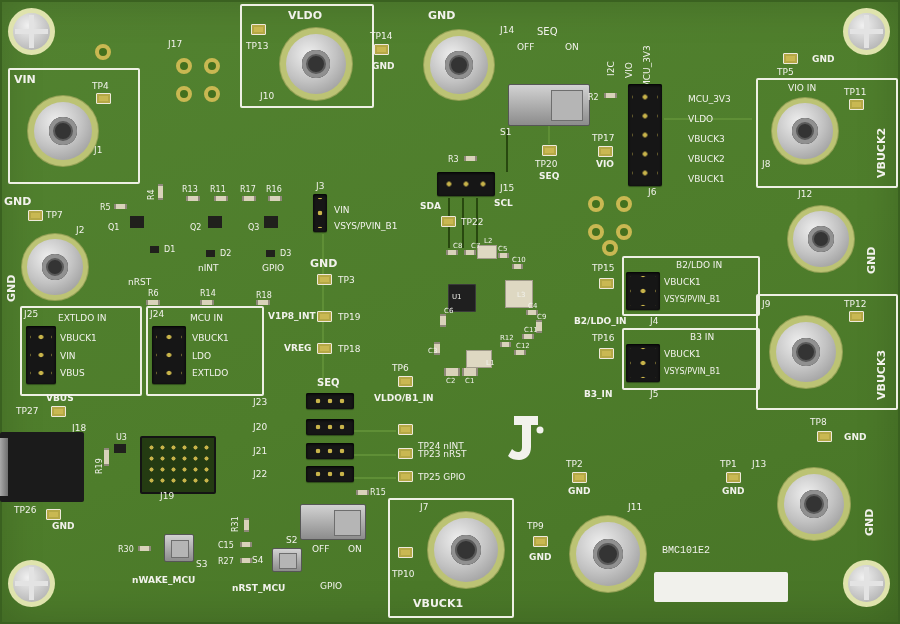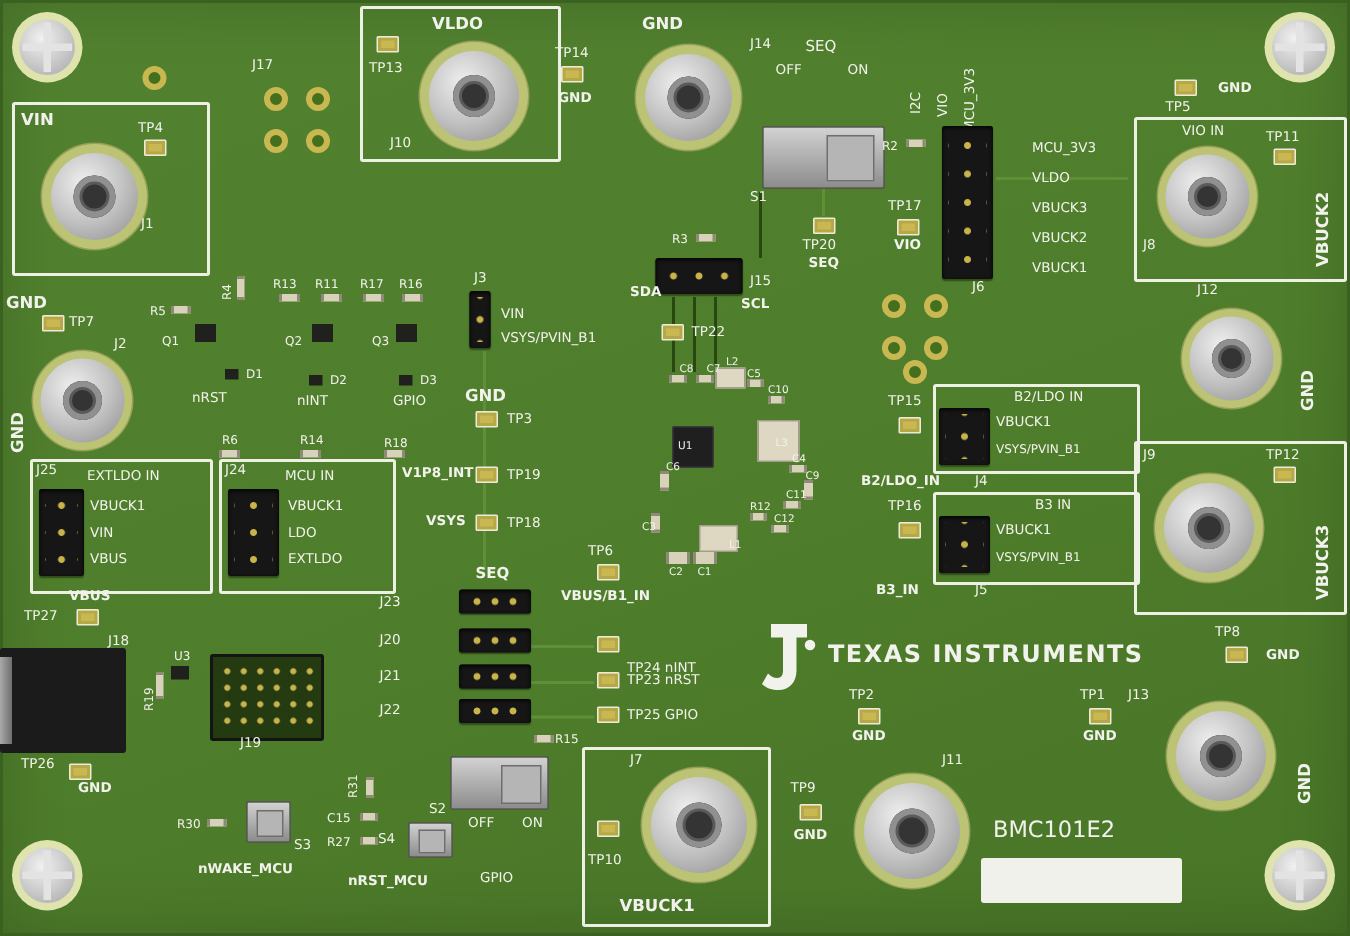--- a/index.html
+++ b/index.html
@@ -1,21 +1,21 @@
 <!DOCTYPE html>
 <html><head>
 <meta charset="utf-8">
 <style>
   html,body{margin:0;padding:0;background:#ffffff;}
   .board{position:relative;width:900px;height:624px;background:linear-gradient(160deg,#528230 0%,#4e7d2b 55%,#487527 100%);
          overflow:hidden;font-family:"DejaVu Sans",sans-serif;
          box-shadow:inset 0 0 0 2px #3a6120, inset 0 0 45px rgba(0,0,0,.18);}
   .lbl{position:absolute;color:#f2f2ec;font-size:10px;line-height:1.05;white-space:nowrap;letter-spacing:0;}
   .b{font-weight:bold;}
-  .f7{font-size:7px;} .f8{font-size:8px;} .f9{font-size:9px;} .f11{font-size:11px;} .f13{font-size:15px;} .f16{font-size:16px;letter-spacing:1px;}
+  .f7{font-size:7px;} .f8{font-size:8px;} .f9{font-size:9px;} .f11{font-size:11px;} .f13{font-size:10px;font-family:Liberation Mono, monospace;} .f16{font-size:16px;letter-spacing:1px;}
   .vert{transform:rotate(-90deg);transform-origin:0 0;}
   .box{position:absolute;border:2px solid #eef0e4;border-radius:2px;}
   .tp{position:absolute;width:13px;height:9px;background:#c9b852;border:1px solid #eeeadb;border-radius:1px;box-shadow:inset 0 0 0 2px #b5a846;}
   .conn{position:absolute;border-radius:50%;background:#bcc374;box-shadow:0 0 0 1px #93a055;}
   .conn::before{content:"";position:absolute;inset:8%;border-radius:50%;
     background:radial-gradient(circle at 38% 34%,#efefef 0%,#c2c2c2 50%,#8d8d8d 100%);}
   .conn::after{content:"";position:absolute;inset:30%;border-radius:50%;background:#343434;
     box-shadow:inset 0 0 0 4px #909090, inset 0 0 0 6px #5a5a5a;}
   .mhole{position:absolute;width:47px;height:47px;border-radius:50%;background:#dfe3ad;}
   .mhole::before{content:"";position:absolute;inset:10%;border-radius:50%;
@@ -174,21 +174,21 @@
   <span class="lbl f8" style="left:248px;top:224px">Q3</span>
   <div class="smdk" style="left:130px;top:216px;width:14px;height:12px"></div>
   <div class="smdk" style="left:208px;top:216px;width:14px;height:12px"></div>
   <div class="smdk" style="left:264px;top:216px;width:14px;height:12px"></div>
   <span class="lbl f8" style="left:164px;top:246px">D1</span>
   <span class="lbl f8" style="left:220px;top:250px">D2</span>
   <span class="lbl f8" style="left:280px;top:250px">D3</span>
   <div class="smdk" style="left:150px;top:246px;width:9px;height:7px"></div>
   <div class="smdk" style="left:206px;top:250px;width:9px;height:7px"></div>
   <div class="smdk" style="left:266px;top:250px;width:9px;height:7px"></div>
-  <span class="lbl f9" style="left:128px;top:262px">nRST</span>
+  <span class="lbl f9" style="left:128px;top:278px">nRST</span>
   <span class="lbl f9" style="left:198px;top:264px">nINT</span>
   <span class="lbl f9" style="left:262px;top:264px">GPIO</span>
   <span class="lbl f8" style="left:148px;top:290px">R6</span>
   <span class="lbl f8" style="left:200px;top:290px">R14</span>
   <span class="lbl f8" style="left:256px;top:292px">R18</span>
   <div class="smd" style="left:146px;top:300px;width:10px;height:5px"></div>
   <div class="smd" style="left:200px;top:300px;width:10px;height:5px"></div>
   <div class="smd" style="left:256px;top:300px;width:10px;height:5px"></div>
 
   <span class="lbl f9" style="left:316px;top:182px">J3</span>
@@ -197,29 +197,29 @@
     </div>
   <span class="lbl f9" style="left:334px;top:206px">VIN</span>
   <span class="lbl f9" style="left:334px;top:222px">VSYS/PVIN_B1</span>
 
   <span class="lbl b f11" style="left:310px;top:258px">GND</span>
   <div class="tp" style="left:317px;top:274px"></div>
   <span class="lbl f9" style="left:338px;top:276px">TP3</span>
   <span class="lbl b f9" style="left:268px;top:312px">V1P8_INT</span>
   <div class="tp" style="left:317px;top:311px"></div>
   <span class="lbl f9" style="left:338px;top:313px">TP19</span>
-  <span class="lbl b f9" style="left:284px;top:344px">VSYS</span>
+  <span class="lbl b f9" style="left:284px;top:344px">VREG</span>
   <div class="tp" style="left:317px;top:343px"></div>
   <span class="lbl f9" style="left:338px;top:345px">TP18</span>
 
   <div class="hdr" style="left:437px;top:172px;width:58px;height:24px">
       <div class="pins" style="background-size:17px 17px"></div>
     </div>
   <span class="lbl f9" style="left:500px;top:184px">J15</span>
-  <span class="lbl b f9" style="left:420px;top:191px">SDA</span>
+  <span class="lbl b f9" style="left:420px;top:202px">SDA</span>
   <span class="lbl b f9" style="left:494px;top:199px">SCL</span>
   <div class="tp" style="left:441px;top:216px"></div>
   <span class="lbl f9" style="left:461px;top:218px">TP22</span>
   <span class="lbl f8" style="left:448px;top:156px">R3</span>
   <div class="smd" style="left:464px;top:156px;width:9px;height:5px"></div>
 
   <div class="smd" style="left:446px;top:250px;width:8px;height:5px"></div>
   <div class="smd" style="left:464px;top:250px;width:8px;height:5px"></div>
   <div class="smdw" style="left:477px;top:245px;width:18px;height:12px"></div>
   <div class="smd" style="left:498px;top:253px;width:7px;height:5px"></div>
@@ -249,21 +249,21 @@
   <span class="lbl f7" style="left:537px;top:314px">C9</span>
   <span class="lbl f7" style="left:524px;top:327px">C11</span>
   <span class="lbl f7" style="left:516px;top:343px">C12</span>
   <span class="lbl f7" style="left:500px;top:335px">R12</span>
   <span class="lbl f7" style="left:486px;top:360px">L1</span>
   <span class="lbl f7" style="left:446px;top:378px">C2</span>
   <span class="lbl f7" style="left:465px;top:378px">C1</span>
 
   <span class="lbl f9" style="left:392px;top:364px">TP6</span>
   <div class="tp" style="left:398px;top:376px"></div>
-  <span class="lbl b f9" style="left:374px;top:394px">VBUS/B1_IN</span>
+  <span class="lbl b f9" style="left:374px;top:394px">VLDO/B1_IN</span>
 
   <span class="lbl f9" style="left:592px;top:264px">TP15</span>
   <div class="tp" style="left:599px;top:278px"></div>
   <div class="box" style="left:622px;top:256px;width:134px;height:56px"></div>
   <span class="lbl f9" style="left:676px;top:261px">B2/LDO IN</span>
   <div class="hdr" style="left:626px;top:272px;width:34px;height:38px">
       <div class="pins" style="background-size:15px 16px"></div>
     </div>
   <span class="lbl f9" style="left:664px;top:278px">VBUCK1</span>
   <span class="lbl f8" style="left:664px;top:296px">VSYS/PVIN_B1</span>
@@ -294,21 +294,20 @@
   <span class="lbl vert b f11" style="left:876px;top:400px">VBUCK3</span>
 
   <span class="lbl f9" style="left:810px;top:418px">TP8</span>
   <div class="tp" style="left:817px;top:431px"></div>
   <span class="lbl b f9" style="left:844px;top:433px">GND</span>
 
   <svg class="logo-svg" style="left:506px;top:414px" width="40" height="48" viewBox="0 0 40 48">
     <path fill="#f2f2ec" d="M8 2h24v9h-7v22c0 8-5 13-12 13-4 0-8-1-11-4l4-7c2 2 4 3 6 3 3 0 4-2 4-5V11H8z"></path>
     <circle cx="34" cy="16" r="3.5" fill="#f2f2ec"></circle>
   </svg>
-  <span class="lbl b f16" style="left:552px;top:428px">TEXAS INSTRUMENTS</span>
 
   <span class="lbl f9" style="left:566px;top:460px">TP2</span>
   <div class="tp" style="left:572px;top:472px"></div>
   <span class="lbl b f9" style="left:568px;top:487px">GND</span>
   <span class="lbl f9" style="left:720px;top:460px">TP1</span>
   <div class="tp" style="left:726px;top:472px"></div>
   <span class="lbl b f9" style="left:722px;top:487px">GND</span>
   <span class="lbl f9" style="left:752px;top:460px">J13</span>
   <div class="conn" style="left:778px;top:468px;width:72px;height:72px"></div>
   <span class="lbl vert b f11" style="left:864px;top:536px">GND</span>

